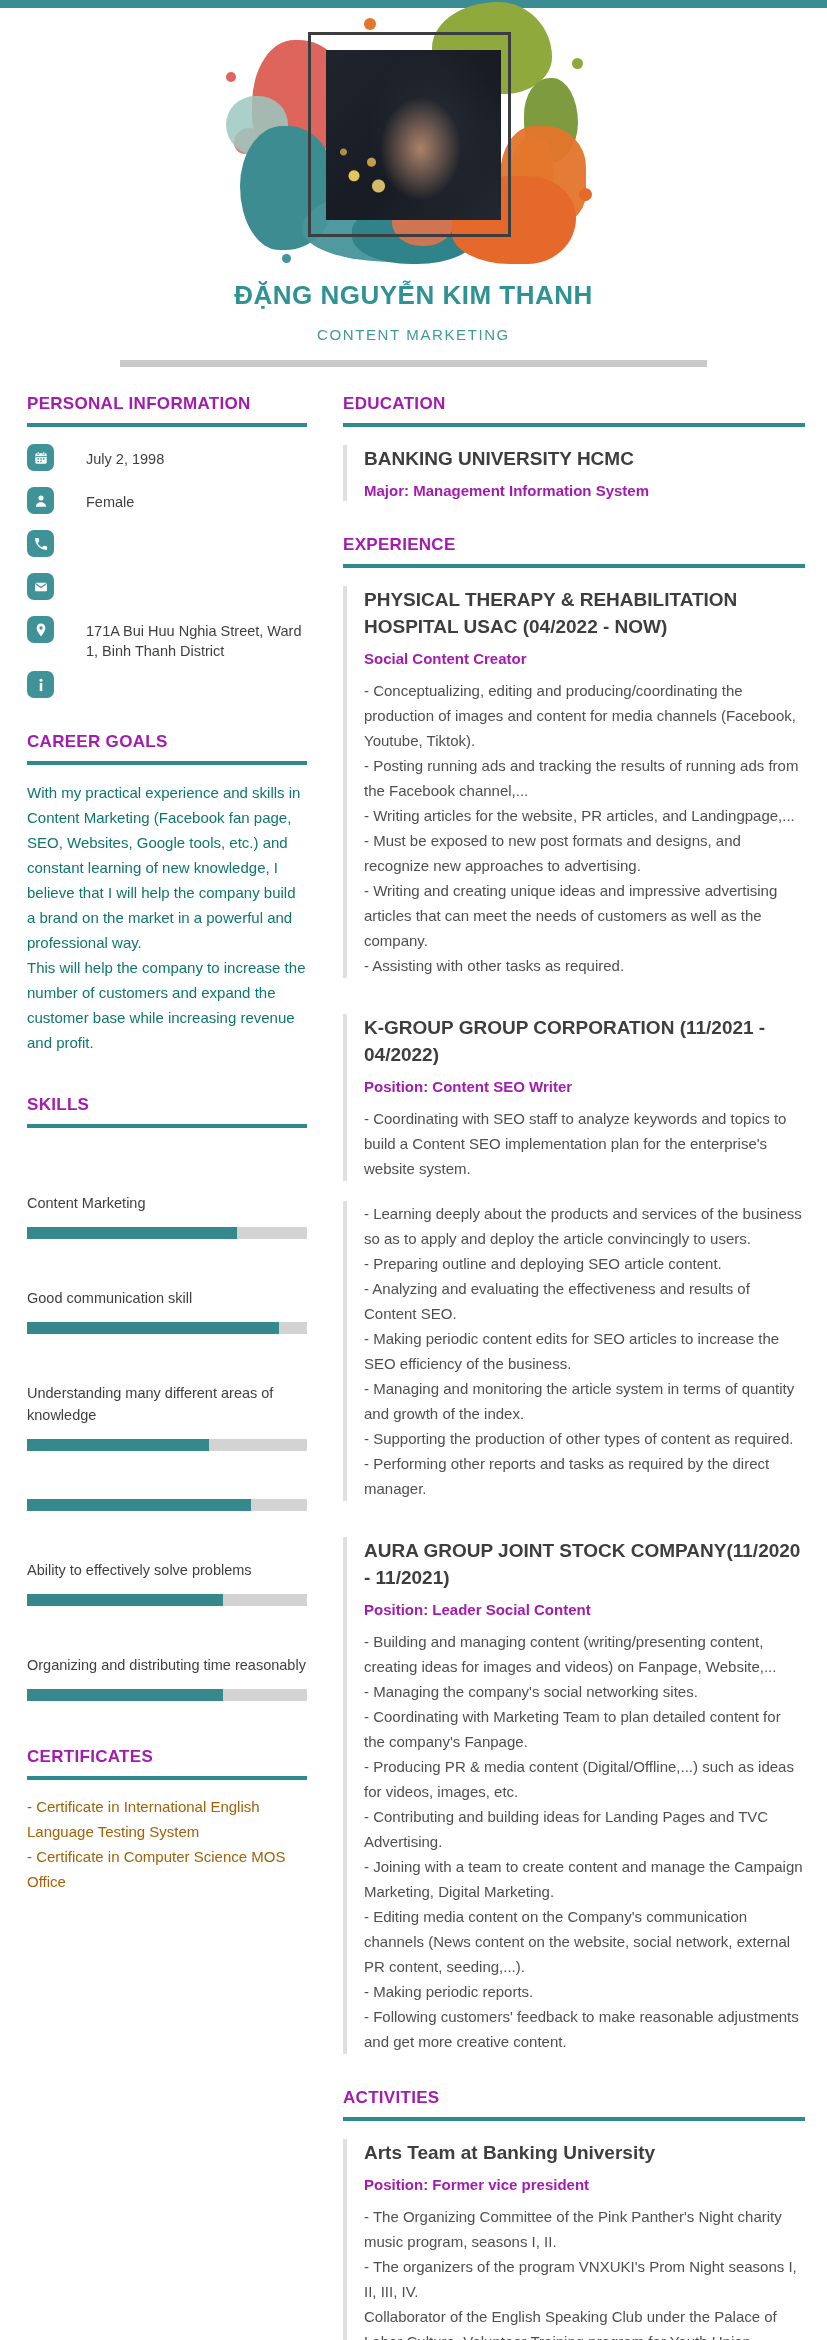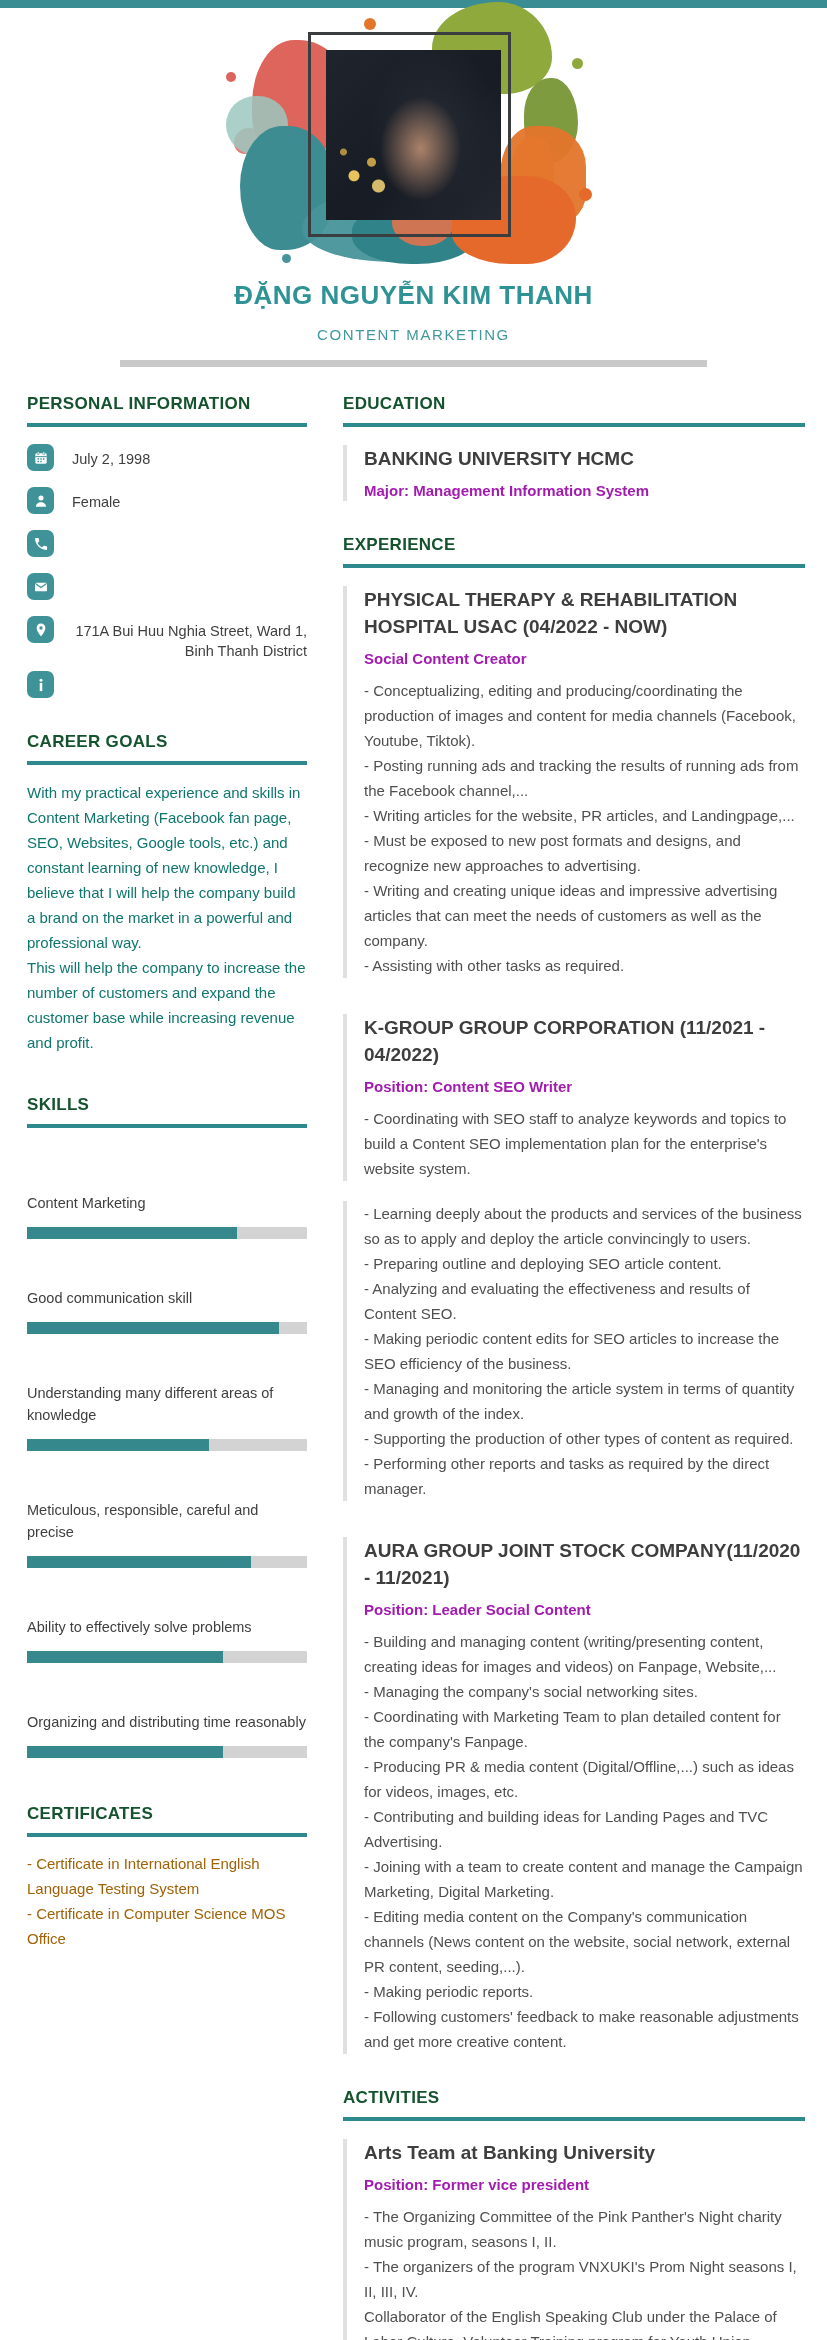--- a/index.html
+++ b/index.html
@@ -48,26 +48,26 @@
     margin-top:13px; text-align:center; font-size:15px; line-height:20px;
     color:#41989C; letter-spacing:1.6px;
   }
   .hdr-divider { width:587px; height:7px; background:#C9C9C9; margin:15px auto 0; }
 
   
   .columns { display:flex; padding:27px 22px 0 27px; gap:36px; align-items:flex-start; }
   .left  { width:280px; flex:none; }
   .right { flex:1; min-width:0; }
 
-  h2 { font-size:17px; font-weight:bold; color:#14532d; letter-spacing:.3px; }
+  h2 { font-size:17px; font-weight:bold; color:#a21caf; letter-spacing:.3px; }
   .rule { height:4px; background:#2E8A8E; margin-top:9px; }
 
   
   .info-list { margin-top:17px; }
-  .info-row { display:flex; gap:18px; margin-bottom:10px; min-height:33px; align-items:flex-start;text-align:right; }
+  .info-row { display:flex; gap:32px; margin-bottom:10px; min-height:33px; align-items:flex-start; }
   .ic { width:27px; height:27px; flex:none; background:#3F9297; border-radius:7px;
         display:flex; align-items:center; justify-content:center; }
   .ic svg { width:16px; height:16px; display:block; }
   .info-text { font-size:14.5px; line-height:20px; color:#3F3F3F; padding-top:5px; }
 
   .sec-career { margin-top:28px; }
   .goals p { font-size:15px; line-height:25px; color:#0f766e; }
   .goals p:first-of-type { margin-top:15px; }
 
   .sec-skills { margin-top:40px; }
@@ -219,21 +219,20 @@
             <div class="fill" style="width: 90%;"></div>
           </div>
       </div>
       <div class="skill">
         <div class="skill-label">Understanding many different areas of knowledge</div>
         <div class="track">
             <div class="fill" style="width: 65%;"></div>
           </div>
       </div>
       <div class="skill">
-        <div class="skill-label">Meticulous, responsible, careful and precise</div>
         <div class="track">
             <div class="fill" style="width: 80%;"></div>
           </div>
       </div>
       <div class="skill">
         <div class="skill-label">Ability to effectively solve problems</div>
         <div class="track">
             <div class="fill" style="width: 70%;"></div>
           </div>
       </div>

